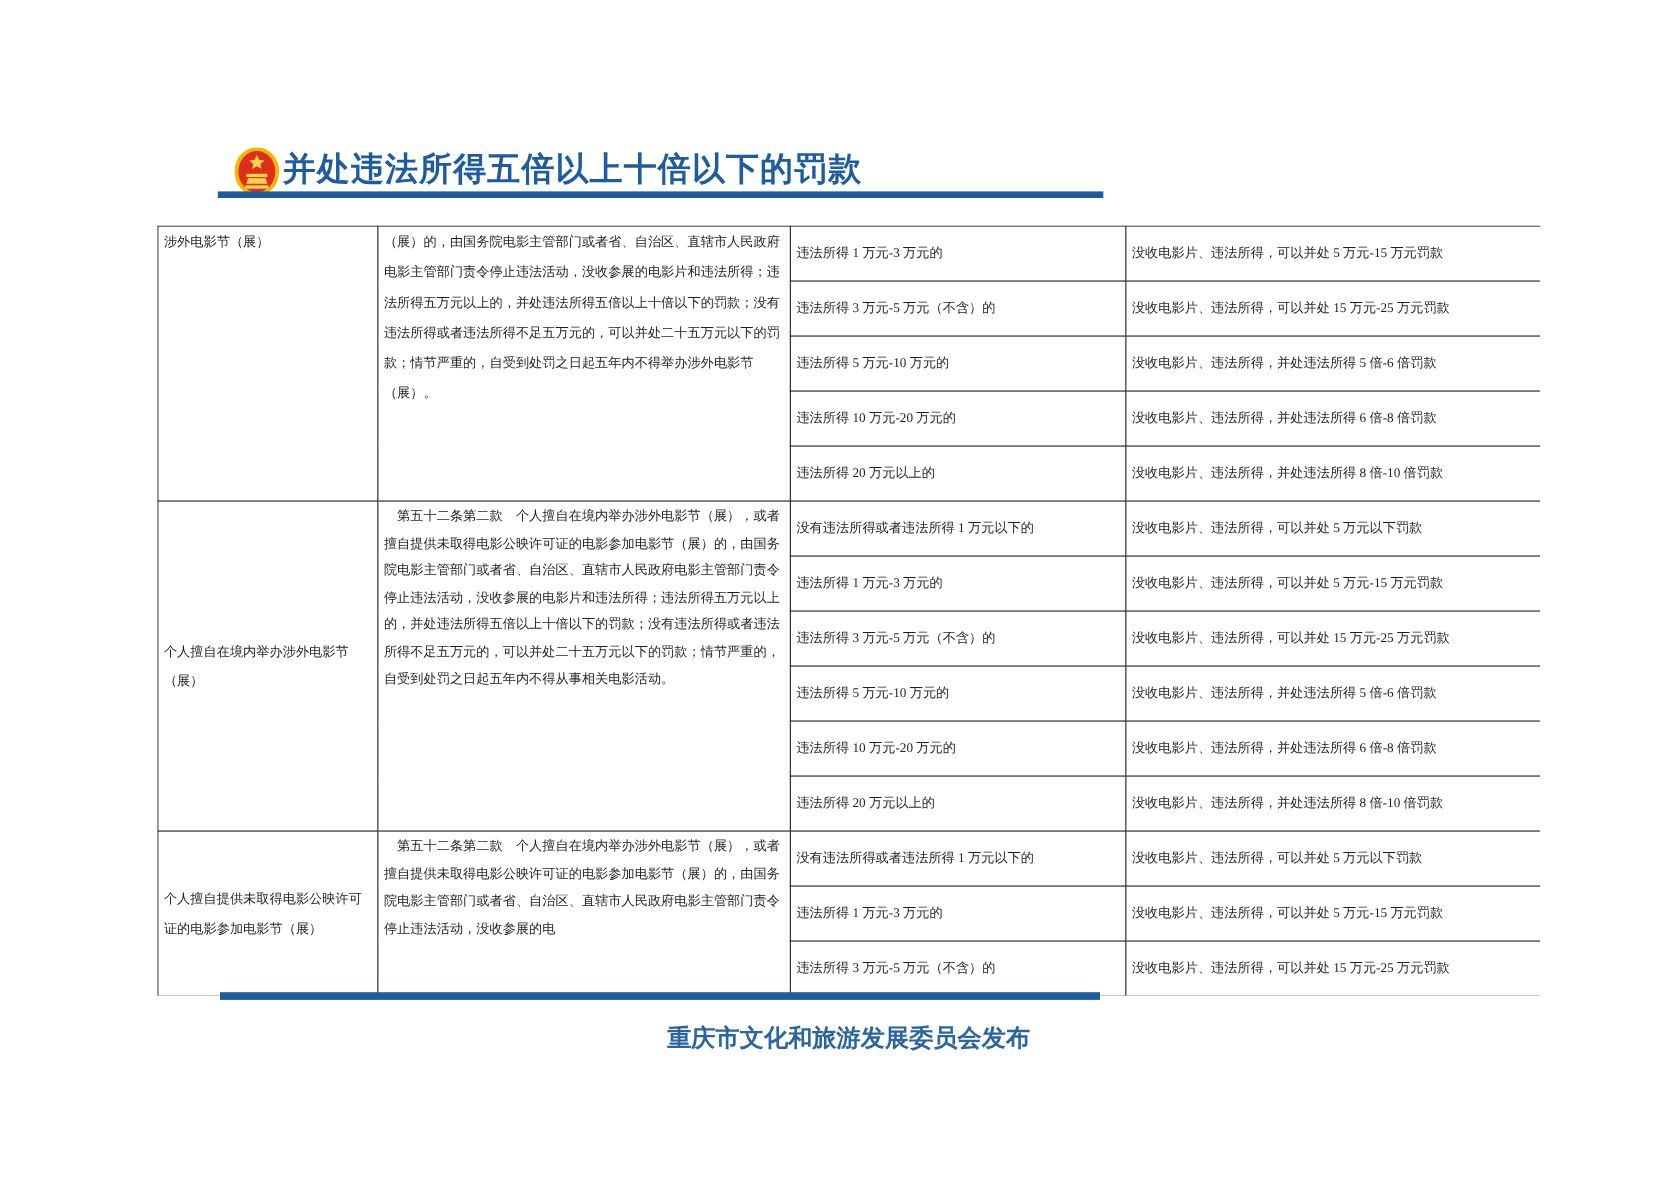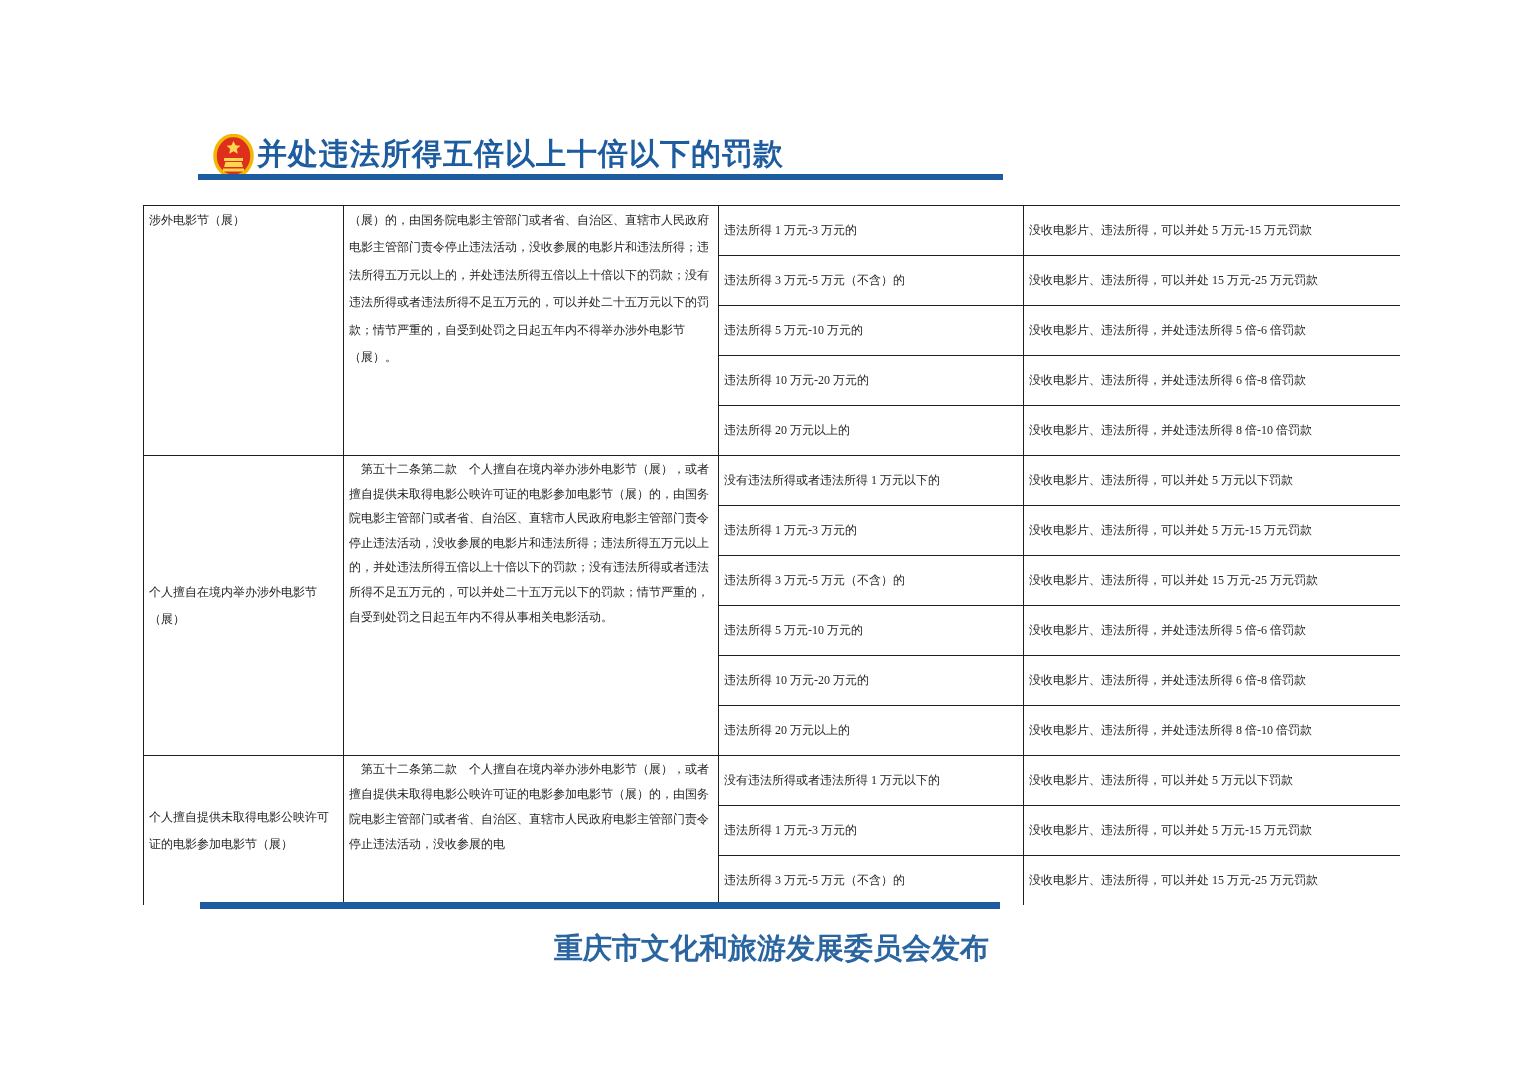--- a/index.html
+++ b/index.html
@@ -33,21 +33,21 @@
   td.c-basis{vertical-align:top;}
   .lh-a{line-height:27.4px;}
   .lh-b{line-height:24.6px;}
   .lh-c{line-height:25px;}
   .indent1{text-indent:1em;margin-top:33px;}
   td.c-range,td.c-penalty{vertical-align:middle;line-height:23px;padding:1px 4px;}
   tr.r50{height:50px;}
   
   .footer-line{
     position:absolute;left:143px;top:929px;width:1257px;margin:0;
-    text-align:center;font-size:29px;font-weight:bold;color:#2a65a0;
+    text-align:center;font-size:22px;font-weight:bold;color:#2a65a0;
     font-family:"Liberation Serif","DejaVu Serif",serif;
   }
 </style>
 </head>
 <body>
 
 <span class="hdr-emblem">
   <svg width="41" height="46" viewBox="0 0 41 46">
     <ellipse cx="20.5" cy="22" rx="18.5" ry="20.5" fill="#de2e1c" stroke="#f2b705" stroke-width="3.5"></ellipse>
     <path d="M20.5 7 l2.1 4.3 4.8.5 -3.6 3.2 1 4.7 -4.3-2.5 -4.3 2.5 1-4.7 -3.6-3.2 4.8-.5z" fill="#ffd64d"></path>

